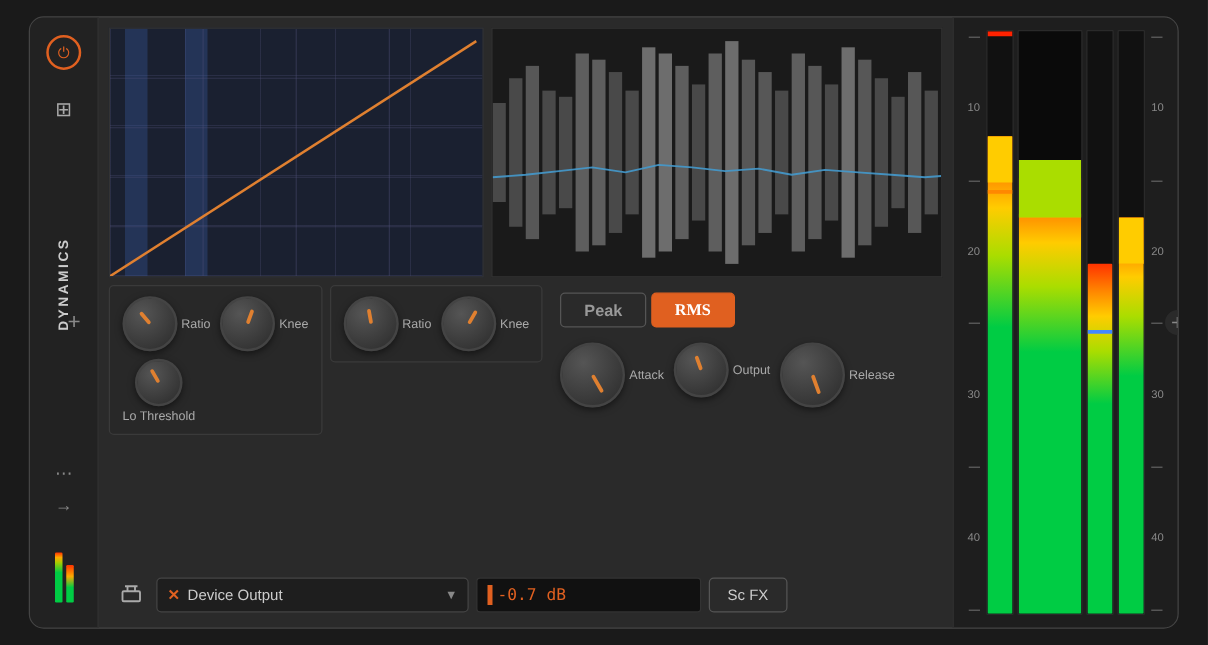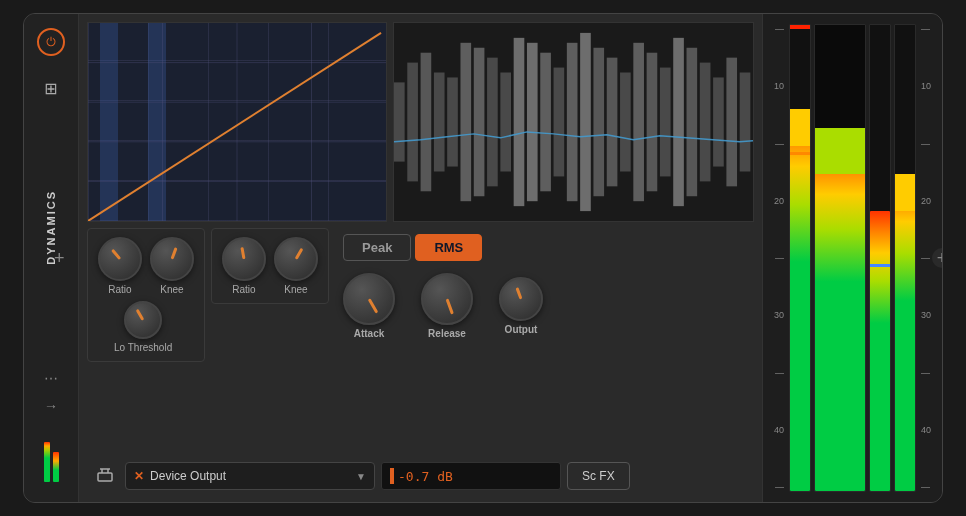--- a/index.html
+++ b/index.html
@@ -160,21 +160,21 @@
       flex-direction: column;
       gap: 6px;
     }
     .knob-row {
       display: flex;
       gap: 8px;
       align-items: flex-end;
     }
     .knob-group {
       display: flex;
-      flex-direction: column;
+      flex-direction: row;
       align-items: center;
       gap: 3px;
     }
     .knob {
       width: 44px;
       height: 44px;
       border-radius: 50%;
       background: radial-gradient(circle at 35% 30%, #555, #2a2a2a);
       border: 2px solid #444;
       position: relative;
@@ -197,21 +197,20 @@
     }
     .knob-label {
       font-size: 10px;
       color: #aaa;
       text-align: center;
       white-space: nowrap;
     }
     .threshold-row {
       display: flex;
       gap: 8px;
-      margin-left: 16px;
     }
     .threshold-group {
       display: flex;
       flex-direction: column;
       align-items: center;
       gap: 3px;
     }
 
     
     .right-controls {
@@ -229,34 +228,34 @@
       border-radius: 4px;
       border: 1px solid #555;
       font-size: 13px;
       font-weight: bold;
       cursor: pointer;
       color: #ccc;
       background: #333;
     }
     .mode-btn.active {
       background: #e06020;
-      color: #0f172a;
+      color: #ffffff;
       border-color: #e06020;
+      font-family: Liberation Serif, serif;
     }
     .mode-btn.inactive {
       background: #2a2a2a;
       border: 1px solid #555;
       color: #999;
     }
     .ard-row {
       display: flex;
-      gap: 26px;
-      align-items: center;
+      gap: 8px;
+      align-items: flex-start;
       margin-top: 4px;
-      font-weight: bold;
     }
 
     
     .footer {
       display: flex;
       gap: 6px;
       align-items: center;
       height: 36px;
       padding: 0 4px;
     }
@@ -528,30 +527,30 @@
           <button class="mode-btn active">RMS</button>
         </div>
         <div class="ard-row">
           <div class="knob-group">
             <div class="knob" style="width:52px; height:52px;">
               <div class="knob-indicator" style="transform: translateX(-50%) rotate(150deg); height:16px;"></div>
             </div>
             <div class="knob-label">Attack</div>
           </div>
           <div class="knob-group">
+            <div class="knob" style="width:44px; height:44px;">
+              <div class="knob-indicator" style="transform: translateX(-50%) rotate(-20deg);"></div>
+            </div>
+            <div class="knob-label">Output</div>
+          </div>
+          <div class="knob-group">
             <div class="knob" style="width:52px; height:52px;">
               <div class="knob-indicator" style="transform: translateX(-50%) rotate(160deg); height:16px;"></div>
             </div>
             <div class="knob-label">Release</div>
-          </div>
-          <div class="knob-group">
-            <div class="knob" style="width:44px; height:44px;">
-              <div class="knob-indicator" style="transform: translateX(-50%) rotate(-20deg);"></div>
-            </div>
-            <div class="knob-label">Output</div>
           </div>
         </div>
       </div>
 
     </div>
 
     <div class="footer">
       <div class="footer-icon">
         <svg width="18" height="18" viewBox="0 0 18 18" fill="none">
           <rect x="2" y="6" width="14" height="8" rx="1" stroke="#aaa" stroke-width="1.5" fill="none"></rect>

